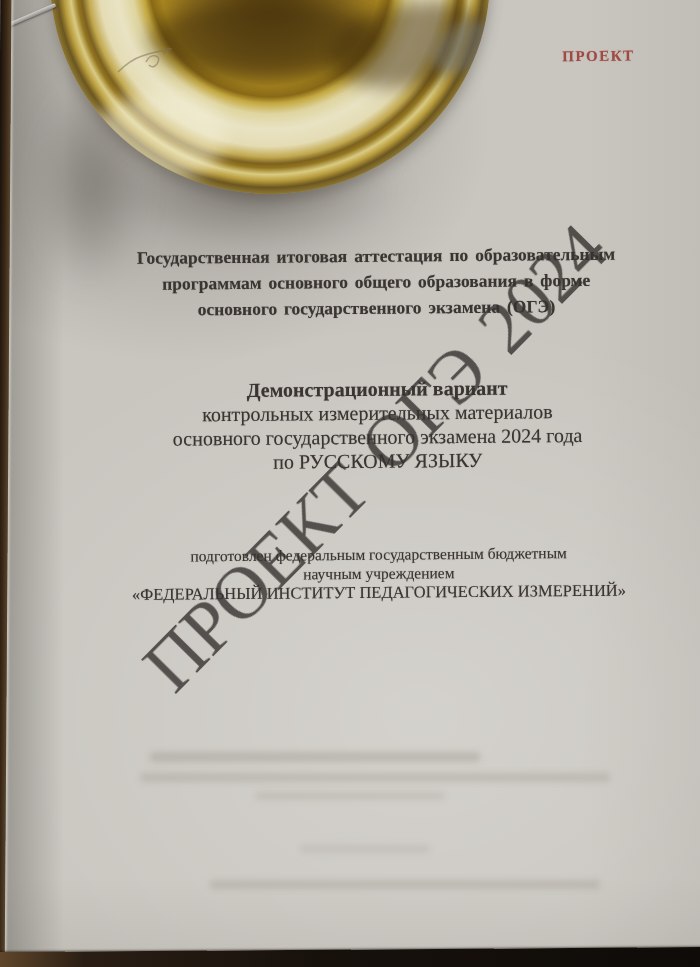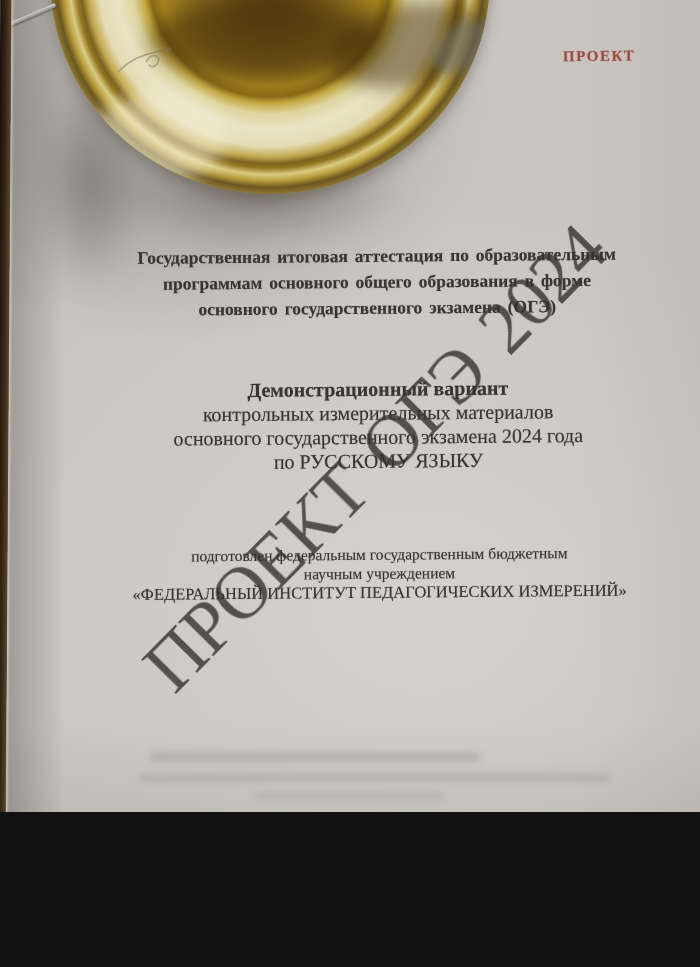--- a/index.html
+++ b/index.html
@@ -1,17 +1,17 @@
 <!DOCTYPE html>
 <html><head>
 <meta charset="utf-8">
 <style>
   html,body{margin:0;padding:0;background:#111;}
   .photo{
-    position:relative;width:700px;height:812px;overflow:hidden;
+    position:relative;width:700px;height:967px;overflow:hidden;
     background:#c9c6c0;
     font-family:"Liberation Serif","DejaVu Serif",serif;
   }
   
   .shading{
     position:absolute;inset:0;z-index:2;pointer-events:none;
     background:
       radial-gradient(430px 330px at 26% 13%, rgba(58,53,48,0.30), transparent 72%),
       linear-gradient(90deg, rgba(70,66,60,0.38), rgba(70,66,60,0) 64px),
       radial-gradient(640px 520px at 60% 74%, rgba(255,255,250,0.20), transparent 78%),

